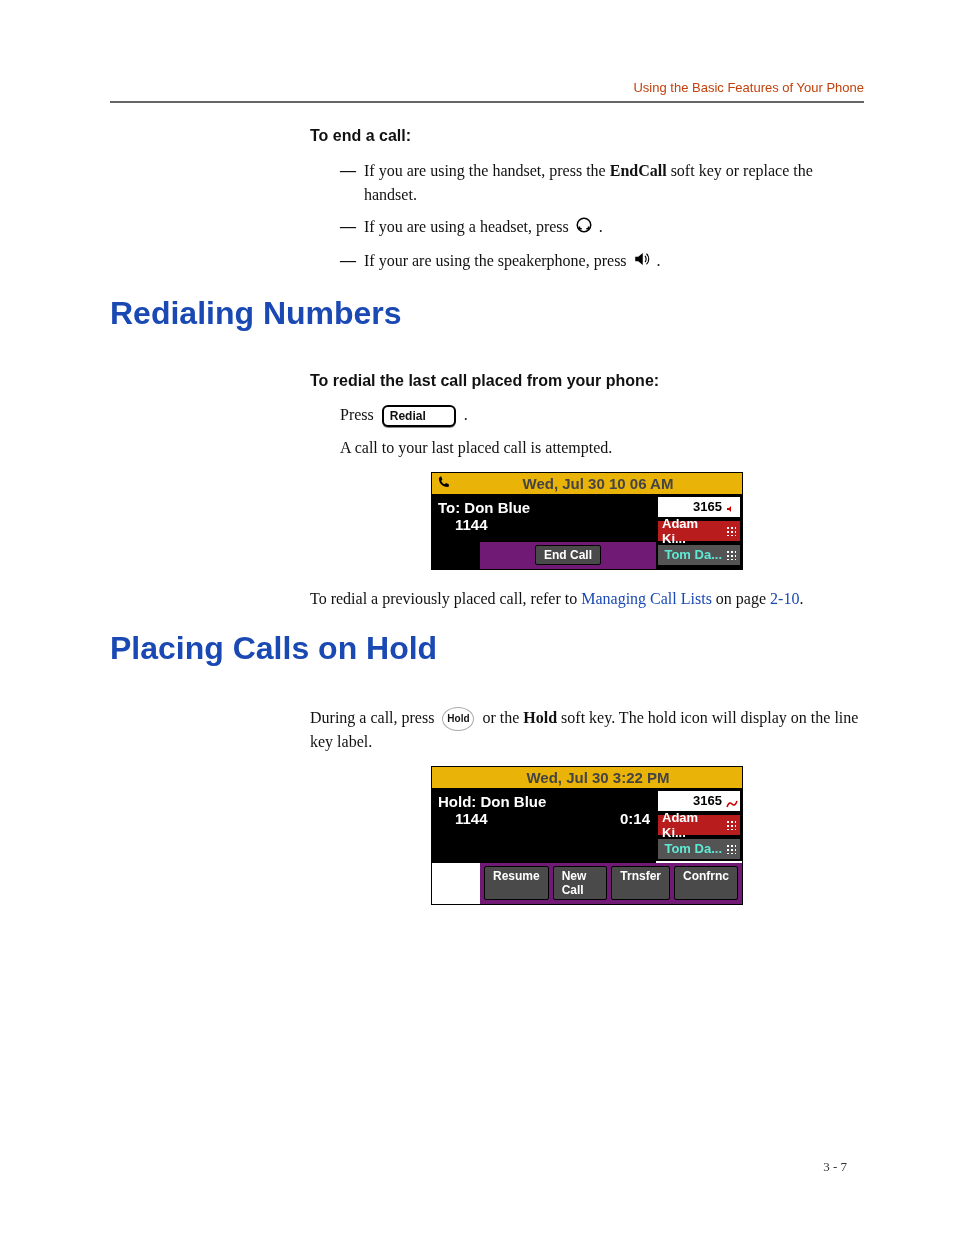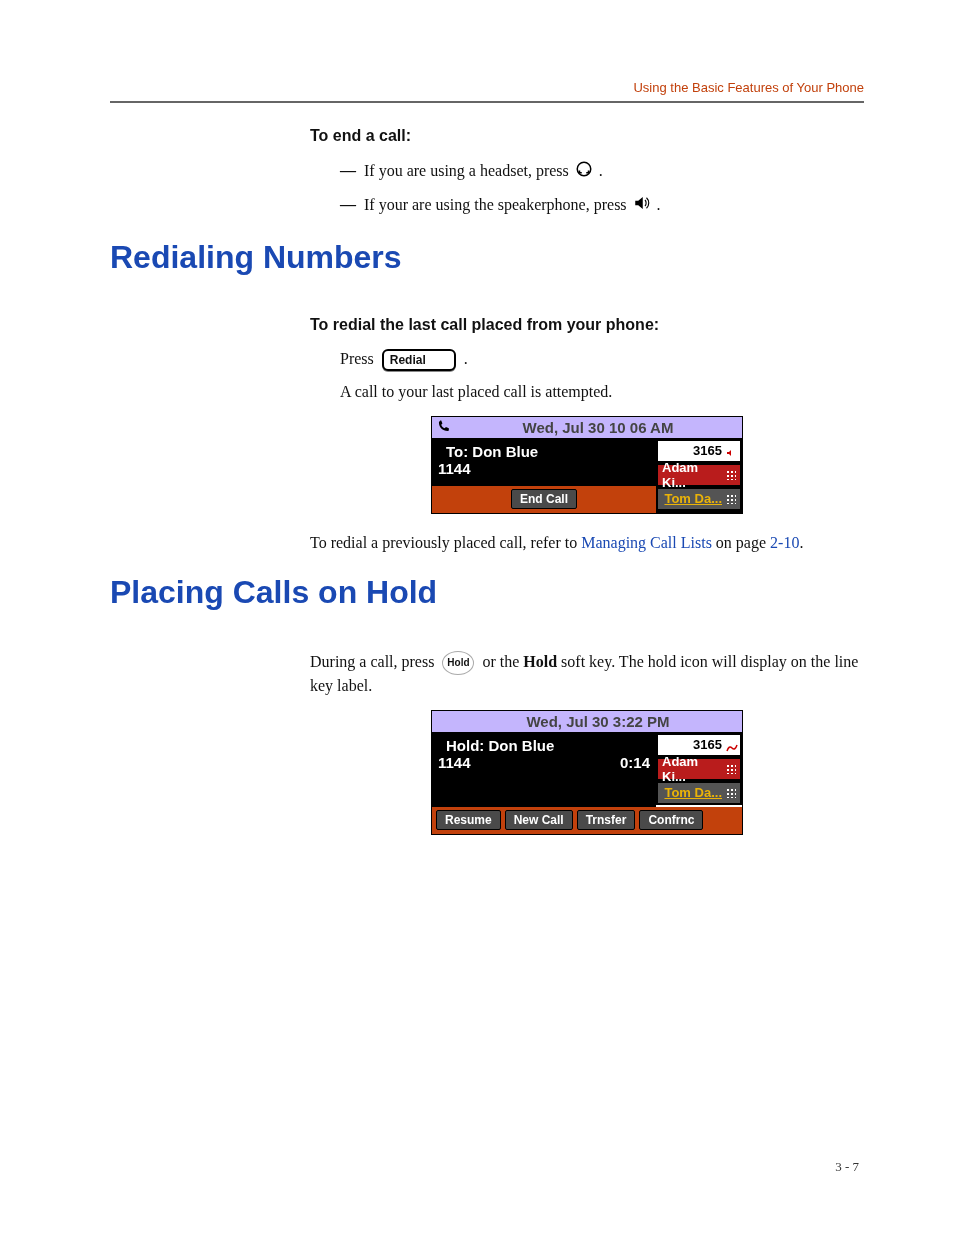--- a/index.html
+++ b/index.html
@@ -114,21 +114,21 @@
   .phone {
     width: 310px;
     margin: 12px auto 18px auto;
     border: 1px solid #000;
     font-family: Arial, Helvetica, sans-serif;
     font-size: 0;
   }
   .phone .titlebar {
     display: flex;
     align-items: center;
-    background: #c4b5fd;
+    background: #eab308;
     border-bottom: 1px solid #000;
   }
   .phone .titlebar .ticon {
     width: 22px; height: 20px;
     display: flex; align-items: center; justify-content: center;
   }
   .phone .titlebar .ttext {
     flex: 1;
     text-align: center;
     font-weight: 700;
@@ -141,22 +141,22 @@
   }
   .phone .main {
     flex: 1;
     background: #000;
     color: #fff;
     font-size: 15px;
     font-weight: 700;
     position: relative;
     min-height: 74px;
   }
-  .phone .main .l1 { padding: 4px 6px 0 14px; }
-  .phone .main .l2 { padding: 0 6px; display:flex; justify-content:space-between; }
+  .phone .main .l1 { padding: 4px 6px 0 6px; }
+  .phone .main .l2 { padding: 0 6px; display:flex; justify-content:space-between;margin-left:17px; }
   .phone .side {
     width: 86px;
     display: flex;
     flex-direction: column;
   }
   .phone .side .cell {
     border: 2px solid #000;
     border-left-width: 2px;
     margin-bottom: 0;
     height: 24px;
@@ -168,33 +168,33 @@
     font-weight: 700;
     gap: 4px;
     box-sizing: border-box;
   }
   .phone .side .cell.active {
     background: #b91c1c;
     color: #fff;
   }
   .phone .side .cell.dim {
     background: #545454;
-    color: #eab308;
-    text-decoration: underline;
+    color: #5eead4;
   }
   .phone .side .cell.light {
     background: #fff;
     color: #000;
     justify-content: flex-end;
   }
   .phone .softbar {
     display: flex;
-    background: #c2410c;
+    background: #701a75;
     padding: 3px 4px 4px 4px;
     gap: 4px;
+    margin-left: 48px;
   }
   .phone .softbar.center { justify-content: center; }
   .phone .softkey {
     background: #4a4a4a;
     color: #fff;
     font-size: 12px;
     font-weight: 700;
     border: 1px solid #000;
     border-radius: 2px;
     padding: 2px 8px;
@@ -209,36 +209,39 @@
     background-size: 4px 4px;
   }
   .mini-hold {
     display:inline-block; width:10px; height:8px;
   }
   .mini-hold svg { width:12px; height:10px; }
 
   .page-num {
     position: absolute;
     bottom: 60px;
-    right: 95px;
+    right: 107px;
     font-size: 13px;
     color: #333;
   }
 </style>
 </head>
 <body>
 
 <div class="page">
 
   <div class="running-head">Using the Basic Features of Your Phone</div>
   <hr class="rule">
 
   <div class="body-col">
     <div class="lead">To end a call:</div>
     <ul class="dash">
+      <li>
+        <span>If you are using the handset, press the </span><strong>EndCall</strong><span> soft key or replace the handset.</span>
+      </li>
       <li>
         <span>If you are using a headset, press </span>
         <span class="inline-icon headset-icon">
           <svg viewBox="0 0 24 24">
               <circle cx="12" cy="12" r="9" fill="none" stroke="#000" stroke-width="2"></circle>
               <path d="M6 14v3h3" fill="none" stroke="#000" stroke-width="2"></path>
               <path d="M18 14v3h-3" fill="none" stroke="#000" stroke-width="2"></path>
             </svg>
         </span>
         <span> .</span>

